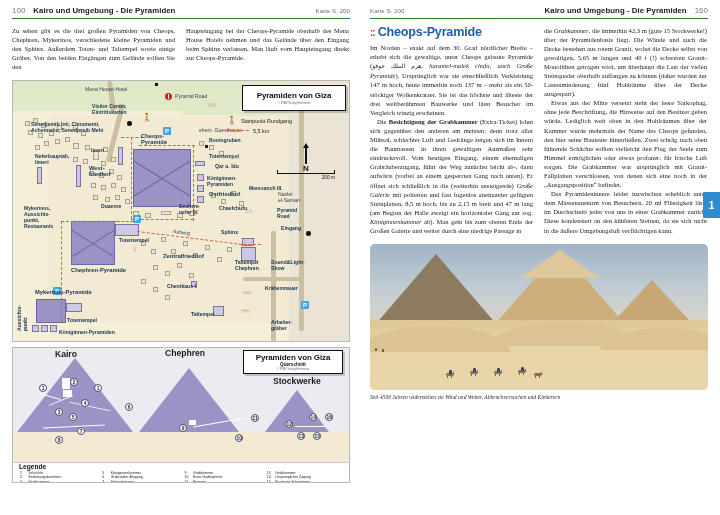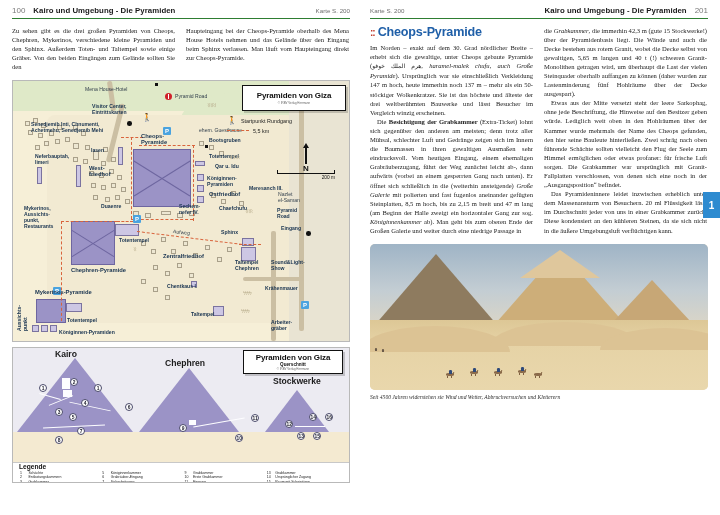--- a/index.html
+++ b/index.html
@@ -473,21 +473,21 @@
       <div class="num" style="left:57px;top:30px;">2</div>
       <div class="num" style="left:81px;top:36px;">1</div>
       <div class="num" style="left:42px;top:60px;">3</div>
       <div class="num" style="left:68px;top:51px;">4</div>
       <div class="num" style="left:56px;top:65px;">5</div>
       <div class="num" style="left:112px;top:55px;">6</div>
       <div class="num" style="left:64px;top:79px;">7</div>
       <div class="num" style="left:42px;top:88px;">8</div>
 
       <div class="tri" style="left:126px;top:20px;border-width:0 50px 64px 50px;border-bottom-color:#9b93c6;"></div>
-      <div class="pyrname" style="left:152px;top:10px;">Chephren</div>
+      <div class="pyrname" style="left:152px;top:0;">Chephren</div>
       <div class="chamberline" style="left:180px;top:74px;width:52px;height:1.2px;transform:rotate(-10deg);"></div>
       <div class="chamberline" style="left:176px;top:72px;width:7px;height:5px;"></div>
       <div class="num" style="left:166px;top:76px;">9</div>
       <div class="num" style="left:222px;top:86px;">10</div>
       <div class="num" style="left:238px;top:66px;">11</div>
 
       <div class="tri" style="left:252px;top:42px;border-width:0 32px 42px 32px;border-bottom-color:#9b93c6;"></div>
       <div class="pyrname" style="left:260px;top:28px;">Stockwerke</div>
       <div class="chamberline" style="left:282px;top:78px;width:30px;height:1.2px;"></div>
       <div class="num" style="left:272px;top:72px;">12</div>
@@ -569,21 +569,21 @@
     </div>
   </div>
 
   <div class="gutter"></div>
 
   <div class="page page-right">
 
     <div class="runhead right">
       <span class="mapref">Karte S. 200</span>
       <span class="runtitle">Kairo und Umgebung - Die Pyramiden</span>
-      <span class="folio">201</span>
+      <span class="folio">160</span>
     </div>
 
     <div class="cols">
       <div class="col">
         <div class="sect-head">
           <span class="sect-dots">::</span>
           <span class="sect-title">Cheops-Pyramide</span>
         </div>
         <p class="bodytext"><span>Im Norden – exakt auf dem 30. Grad nördlicher Breite – erhebt sich die gewaltige, unter Cheops gebaute Pyramide (</span><span class="arab">هرم الملك خوفو</span><i>, haramel-malek chufu, auch </i><i>Große Pyramide</i><span>). Ursprünglich war sie einschließlich Verkleidung 147 m hoch, heute immerhin noch 137 m – mehr als ein 50-stöckiger Wolkenkratzer. Sie ist das höchste und älteste der drei weltberühmten Bauwerke und lässt Besucher im Vergleich winzig erscheinen.</span></p>
         <p class="bodytext"><span>Die </span><b>Besichtigung der Grabkammer</b><span> (Extra-Ticket) lohnt sich gegenüber den anderen am meisten; denn trotz aller Mühsal, schlechter Luft und Gedränge zeigen sich im Innern die Baumassen in ihren gewaltigen Ausmaßen sehr eindrucksvoll. Vom heutigen Eingang, einem ehemaligen Grabräuberzugang, führt der Weg zunächst leicht ab-, dann aufwärts (vorbei an einem gesperrten Gang nach unten). Er öffnet sich schließlich in die (weiterhin ansteigende) </span><i>Große Galerie</i><span> mit polierten und fast fugenlos aneinander gefügten Steinplatten, 8,5 m hoch, bis zu 2,15 m breit und 47 m lang (am Beginn der Halle zweigt ein horizontaler Gang zur sog. </span><i>Königinnenkammer</i><span> ab). Man geht bis zum oberen Ende der Großen Galerie und weiter durch eine niedrige Passage in</span></p>

